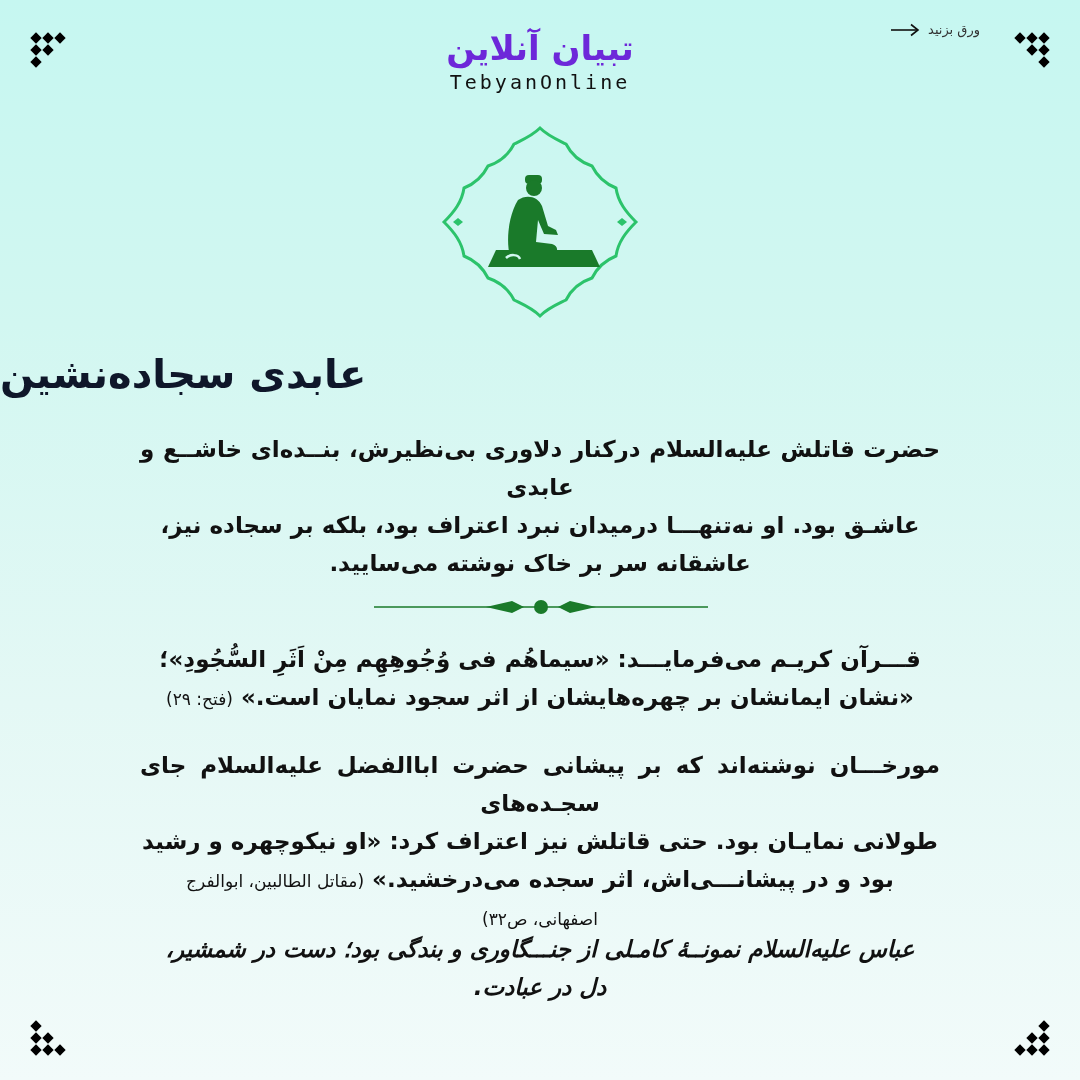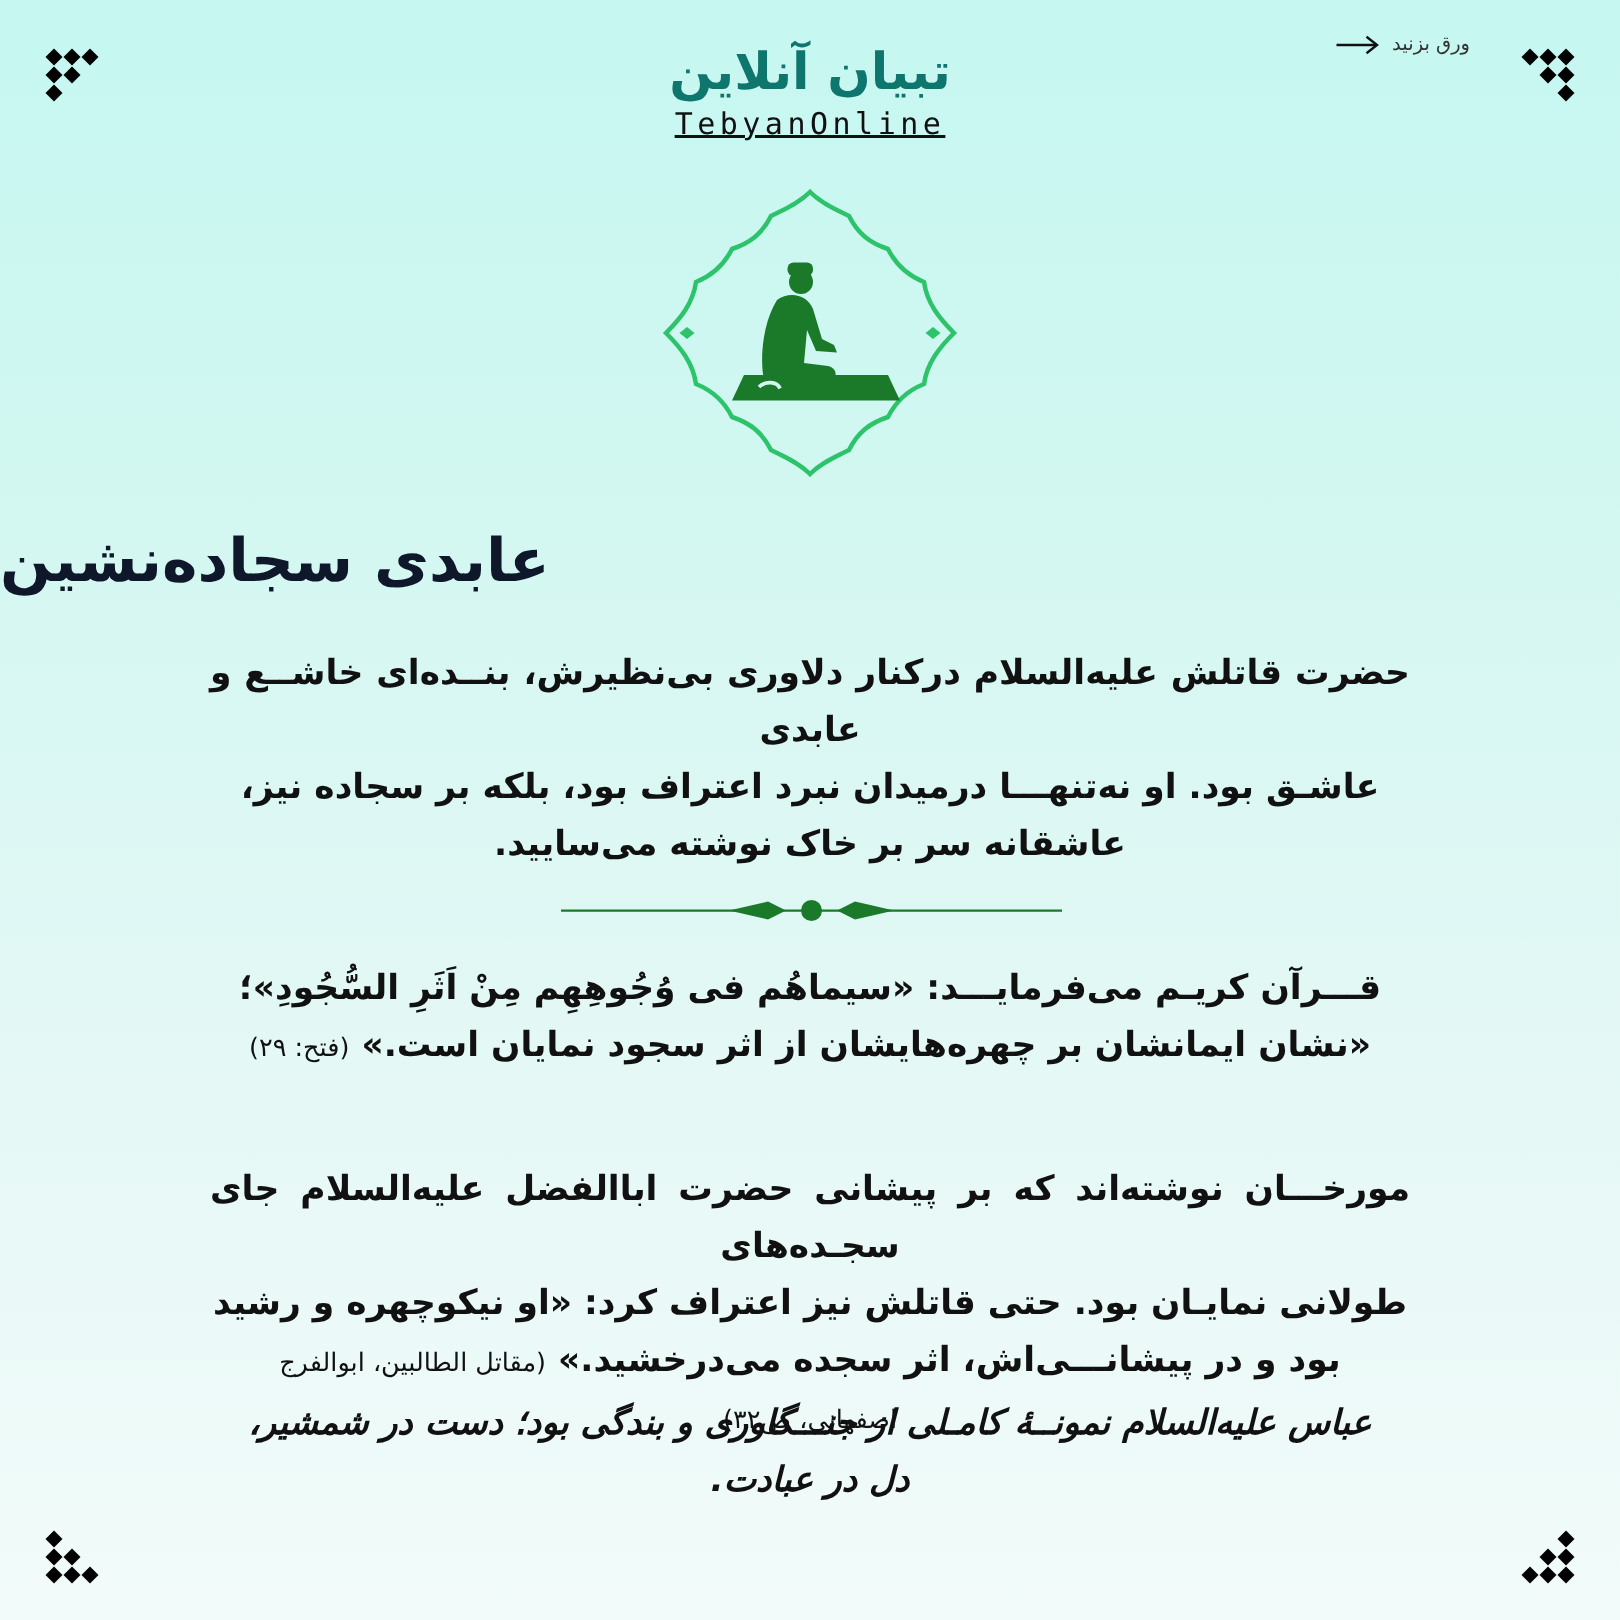--- a/index.html
+++ b/index.html
@@ -14,34 +14,34 @@
   #c-tl { left:28px; top:30px; }
   #c-tr { left:1012px; top:30px; }
   #c-bl { left:28px; top:1018px; }
   #c-br { left:1012px; top:1018px; }
 
   .swipe { position:absolute; right:100px; top:22px; display:flex; align-items:center; gap:8px; direction:rtl;text-align:center; }
   .swipe-label { font-size:13px; color:#333; }
   .swipe-arrow svg { width:30px; height:14px; display:block; }
 
   .logo { position:absolute; left:0; right:0; top:28px; text-align:center; }
-  .logo-fa { font-family:"DejaVu Sans", sans-serif; font-weight:bold; font-size:34px; line-height:40px; color:#0f766e; direction:rtl; letter-spacing:-1px; }
-  .logo-en { font-family:"DejaVu Sans Mono", monospace; font-size:20px; letter-spacing:3px; color:#111; margin-top:2px;text-decoration:underline; }
+  .logo-fa { font-family:"DejaVu Sans", sans-serif; font-weight:bold; font-size:34px; line-height:40px; color:#6d28d9; direction:rtl; letter-spacing:-1px; }
+  .logo-en { font-family:"DejaVu Sans Mono", monospace; font-size:20px; letter-spacing:3px; color:#111; margin-top:2px; }
 
   .emblem { position:absolute; left:440px; top:122px; width:200px; height:200px; }
   .emblem svg { width:200px; height:200px; display:block; }
 
   .title { position:absolute; left:0; right:0; top:348px; text-align:left; direction:rtl;
     font-weight:bold; font-size:40px; color:#0f172a; line-height:52px; }
 
   .para { position:absolute; left:140px; width:800px; direction:rtl; text-align:justify; text-align-last:center;
     font-weight:bold; font-size:23px; line-height:38px; color:#111; }
   #p1 { top:430px; }
   #p2 { top:640px; }
-  #p3 { top:746px;margin-top:28px; }
+  #p3 { top:746px; }
   #p4 { top:930px;font-style:italic; }
   .para .ref { font-weight:normal; font-size:17px; }
   .line { display:block; }
 
   .divider { position:absolute; left:374px; top:596px; width:334px; height:22px; }
   .divider svg { width:334px; height:22px; display:block; }
 </style>
 </head>
 <body>
 

